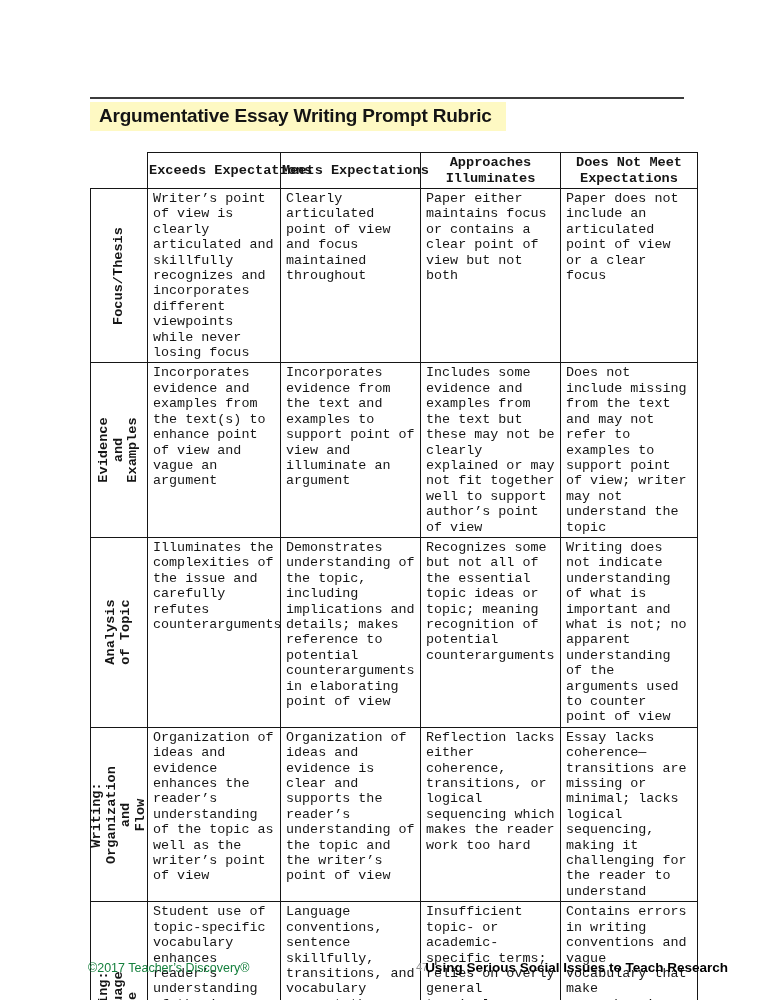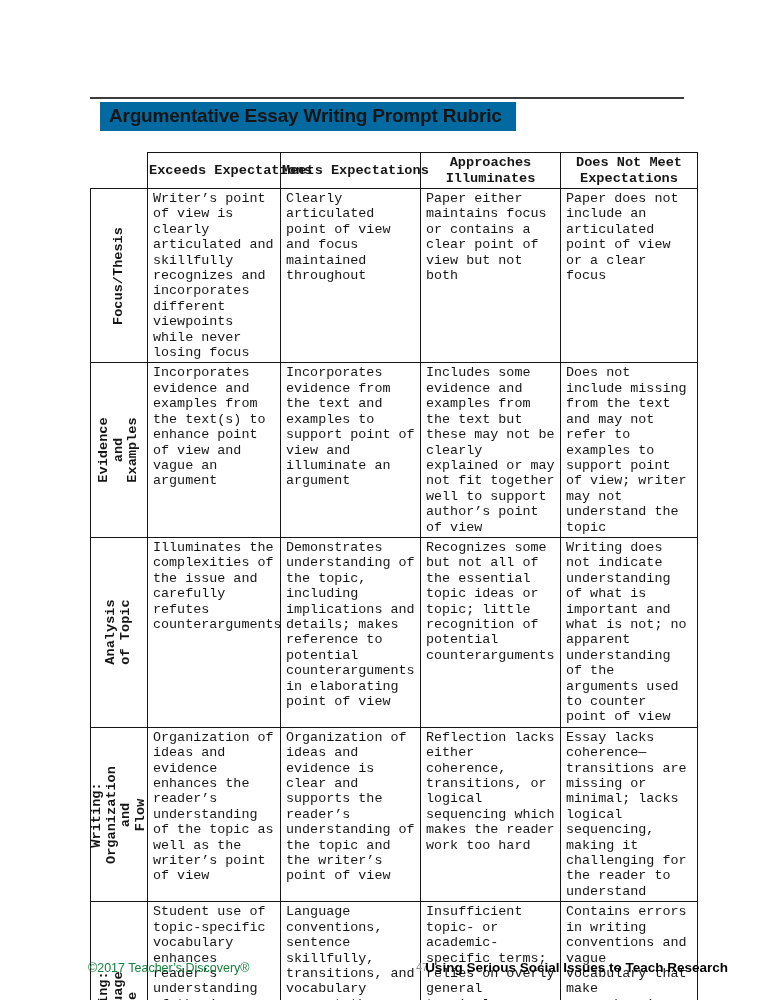--- a/index.html
+++ b/index.html
@@ -10,27 +10,26 @@
     font-family:"Liberation Serif", serif;
     color:#161616;
     overflow:hidden;
   }
   .top-rule {
     position:absolute; left:90px; top:97px;
     width:594px; height:2px; background:#3c3c3c;
   }
   .title-bar {
     position:absolute; left:90px; top:102px;
-    background:#0369a1;
+    background:#fef9c3;
     padding:3px 14px 4px 9px;
     font-family:"Liberation Sans", sans-serif;
     font-weight:700; font-size:19px; letter-spacing:-0.2px;
     color:#141414;
     white-space:nowrap;
-    margin-left:10px;
   }
   table.rubric-table {
     position:absolute; left:90px; top:152px;
     width:607px;
     border-collapse:collapse; table-layout:fixed;
     font-size:13.4px; line-height:15.4px;font-family:Liberation Mono, monospace;
   }
   .rubric-table th, .rubric-table td {
     border:1.5px solid #161616;
   }
@@ -112,21 +111,21 @@
       <td class="cell">Incorporates evidence from the text and examples to support point of view and illuminate an argument</td>
       <td class="cell">Includes some evidence and examples from the text but these may not be clearly explained or may not fit together well to support author’s point of view</td>
       <td class="cell">Does not include missing from the text and may not refer to examples to support point of view; writer may not understand the topic</td>
     </tr>
     <tr style="height:143px;">
       <td class="stub">
         <div class="stub-inner">Analysis of Topic</div>
       </td>
       <td class="cell">Illuminates the complexities of the issue and carefully refutes counterarguments</td>
       <td class="cell">Demonstrates understanding of the topic, including implications and details; makes reference to potential counterarguments in elaborating point of view</td>
-      <td class="cell">Recognizes some but not all of the essential topic ideas or topic; little recognition of potential counterarguments</td>
+      <td class="cell">Recognizes some but not all of the essential topic ideas or topic; meaning recognition of potential counterarguments</td>
       <td class="cell">Writing does not indicate understanding of what is important and what is not; no apparent understanding of the arguments used to counter point of view</td>
     </tr>
     <tr style="height:127px;">
       <td class="stub">
         <div class="stub-inner">Writing:
 Organization and
 Flow</div>
       </td>
       <td class="cell">Organization of ideas and evidence enhances the reader’s understanding of the topic as well as the writer’s point of view</td>
       <td class="cell">Organization of ideas and evidence is clear and supports the reader’s understanding of the topic and the writer’s point of view</td>

